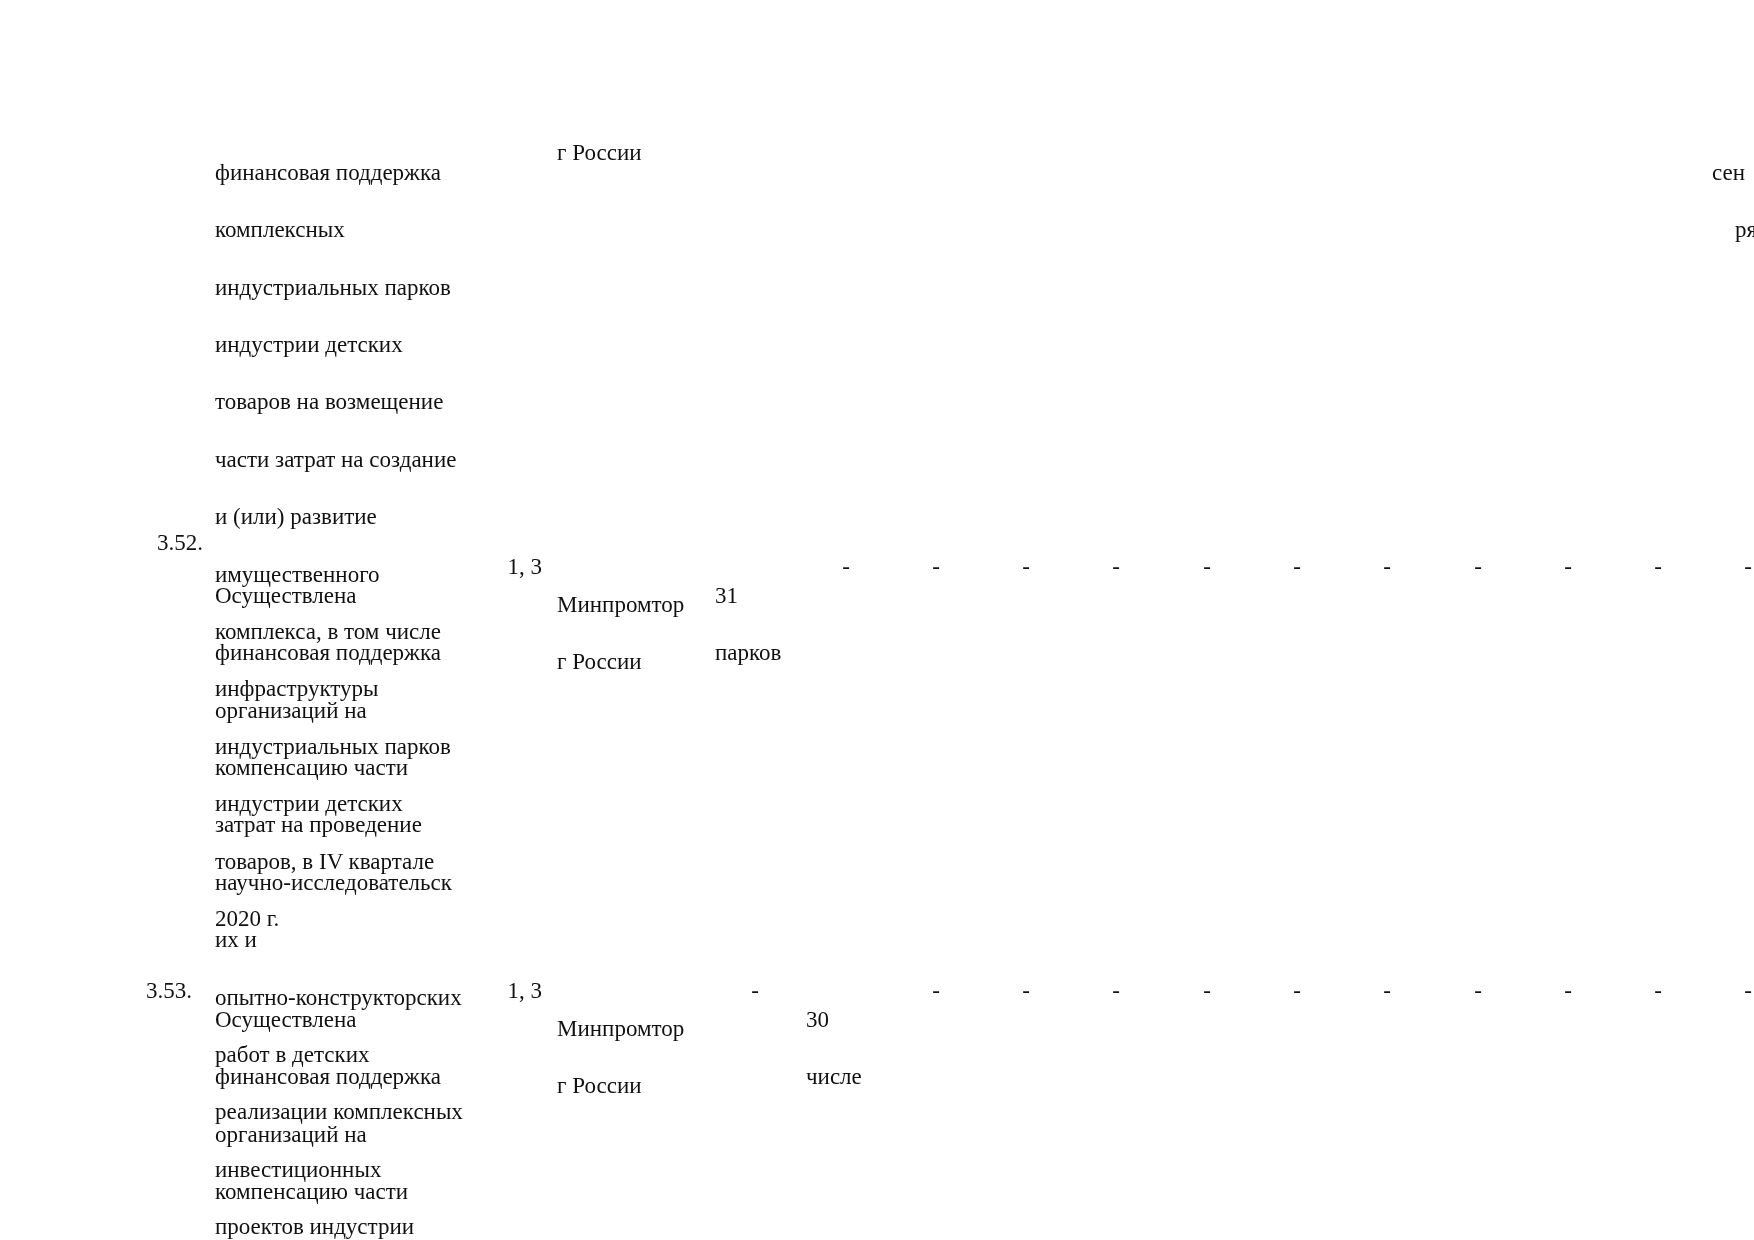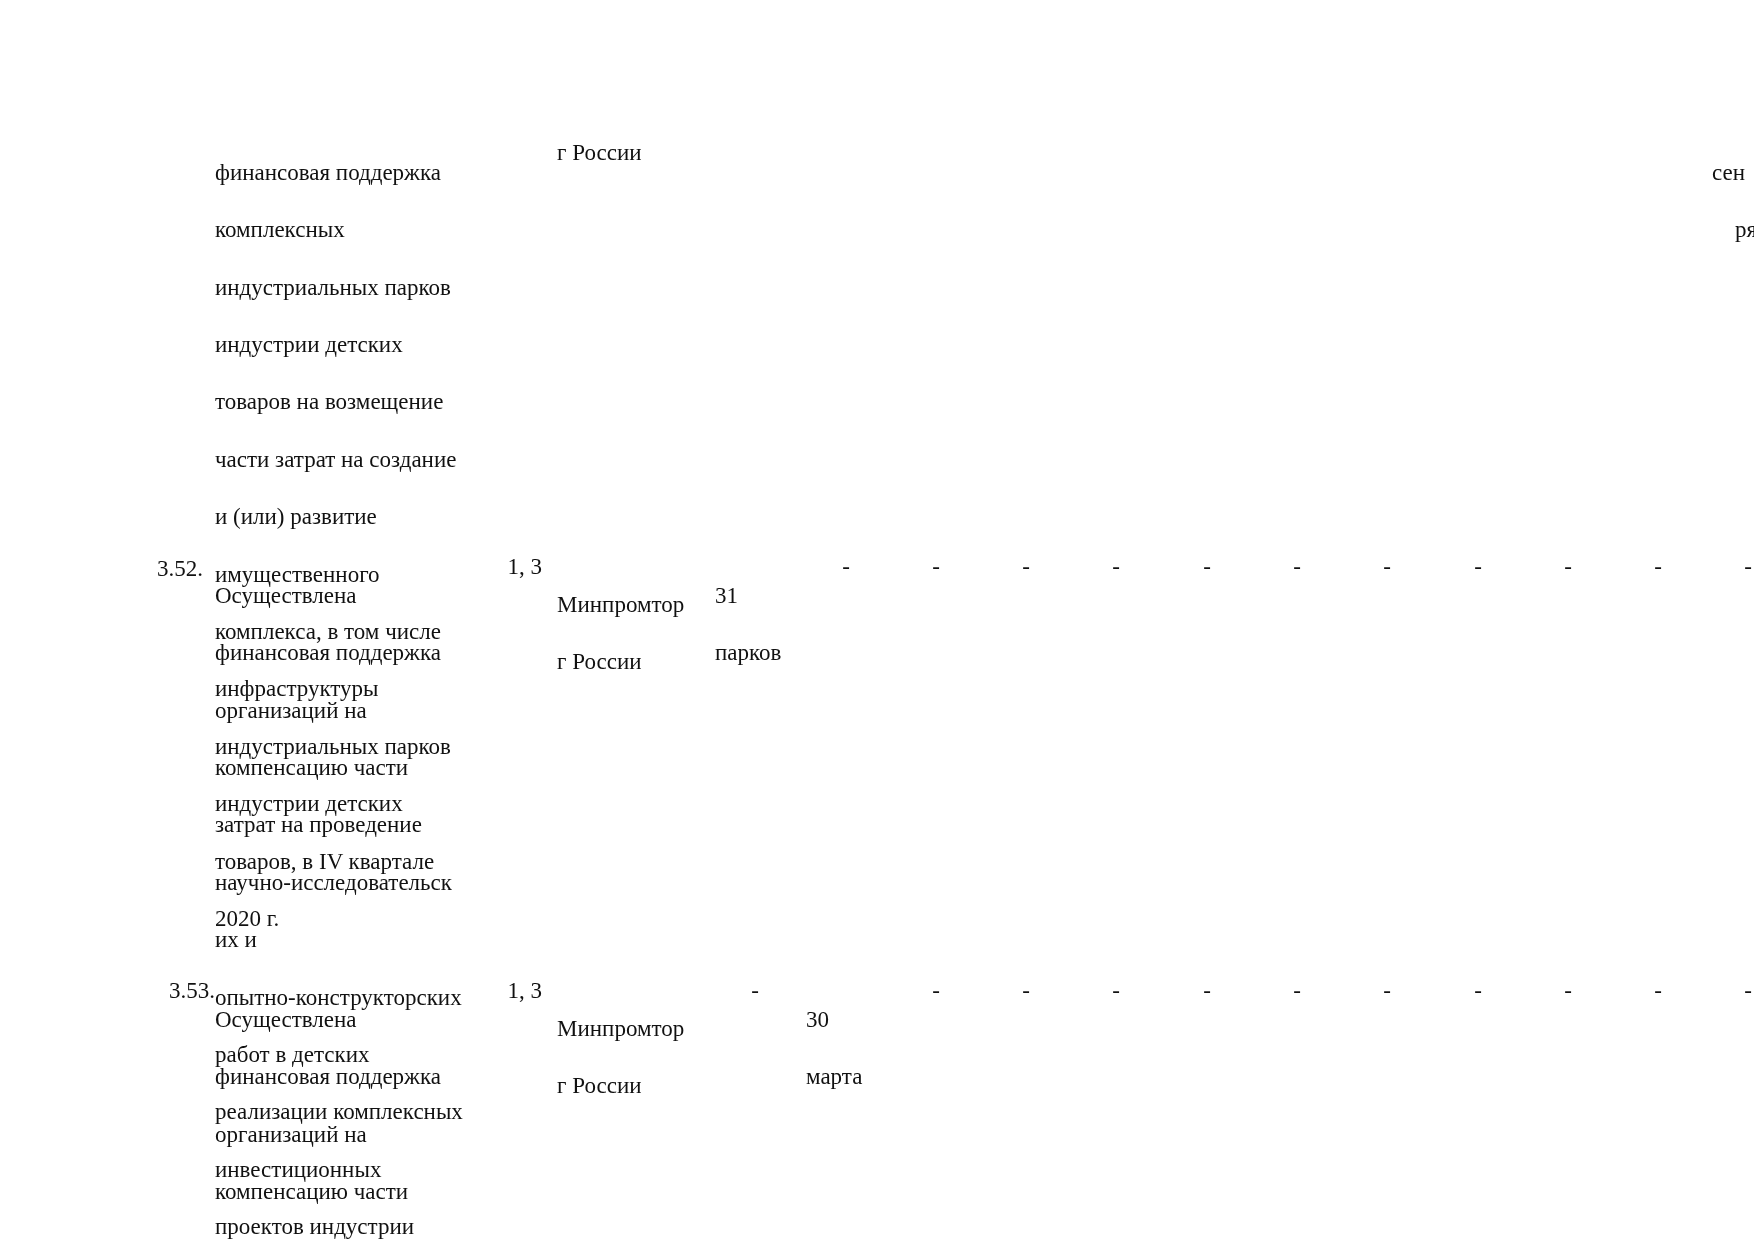--- a/index.html
+++ b/index.html
@@ -61,21 +61,21 @@
     <div>товаров, в IV квартале</div>
     <div>2020 г.</div>
   </div>
   <div class="cell org" style="left:557px; top:130px;">г России</div>
   <div class="cell" style="left:1712px; top:130px; width:60px; text-align:left;">
     <div>сен</div>
     <div style="padding-left:23px;">ря</div>
   </div>
 
   <div>
-    <div class="cell num right" style="left:137px; top:555px; width:66px;text-align:right;">3.52.</div>
+    <div class="cell num right" style="left:137px; top:529px; width:66px;text-align:right;">3.52.</div>
     <div class="cell desc" style="left:215px; top:553px;">
       <div>Осуществлена</div>
       <div>финансовая поддержка</div>
       <div>организаций на</div>
       <div>компенсацию части</div>
       <div>затрат на проведение</div>
       <div>научно-исследовательск</div>
       <div>их и</div>
       <div>опытно-конструкторских</div>
       <div>работ в детских</div>
@@ -101,38 +101,38 @@
     <div class="dash" style="left:1187px; top:553px;">-</div>
     <div class="dash" style="left:1277px; top:553px;">-</div>
     <div class="dash" style="left:1367px; top:553px;">-</div>
     <div class="dash" style="left:1458px; top:553px;">-</div>
     <div class="dash" style="left:1548px; top:553px;">-</div>
     <div class="dash" style="left:1638px; top:553px;">-</div>
     <div class="dash" style="left:1728px; top:553px;">-</div>
   </div>
 
   <div>
-    <div class="cell num right" style="left:149px; top:977px; width:66px;">3.53.</div>
+    <div class="cell num right" style="left:126px; top:977px; width:66px;">3.53.</div>
     <div class="cell desc" style="left:215px; top:977px;">
       <div>Осуществлена</div>
       <div>финансовая поддержка</div>
       <div>организаций на</div>
       <div>компенсацию части</div>
       <div>затрат на проведение</div>
       
     </div>
     <div class="cell ref right" style="left:490px; top:977px; width:52px;">1, 3</div>
     <div class="cell org" style="left:557px; top:977px;">
       <div>Минпромтор</div>
       <div>г России</div>
     </div>
     <div class="dash" style="left:735px; top:977px;">-</div>
     <div class="cell center" style="left:806px; top:977px; width:80px;">
       <div>30</div>
-      <div>марта</div>
+      <div>числе</div>
     </div>
     <div class="dash" style="left:916px; top:977px;">-</div>
     <div class="dash" style="left:1006px; top:977px;">-</div>
     <div class="dash" style="left:1096px; top:977px;">-</div>
     <div class="dash" style="left:1187px; top:977px;">-</div>
     <div class="dash" style="left:1277px; top:977px;">-</div>
     <div class="dash" style="left:1367px; top:977px;">-</div>
     <div class="dash" style="left:1458px; top:977px;">-</div>
     <div class="dash" style="left:1548px; top:977px;">-</div>
     <div class="dash" style="left:1638px; top:977px;">-</div>

